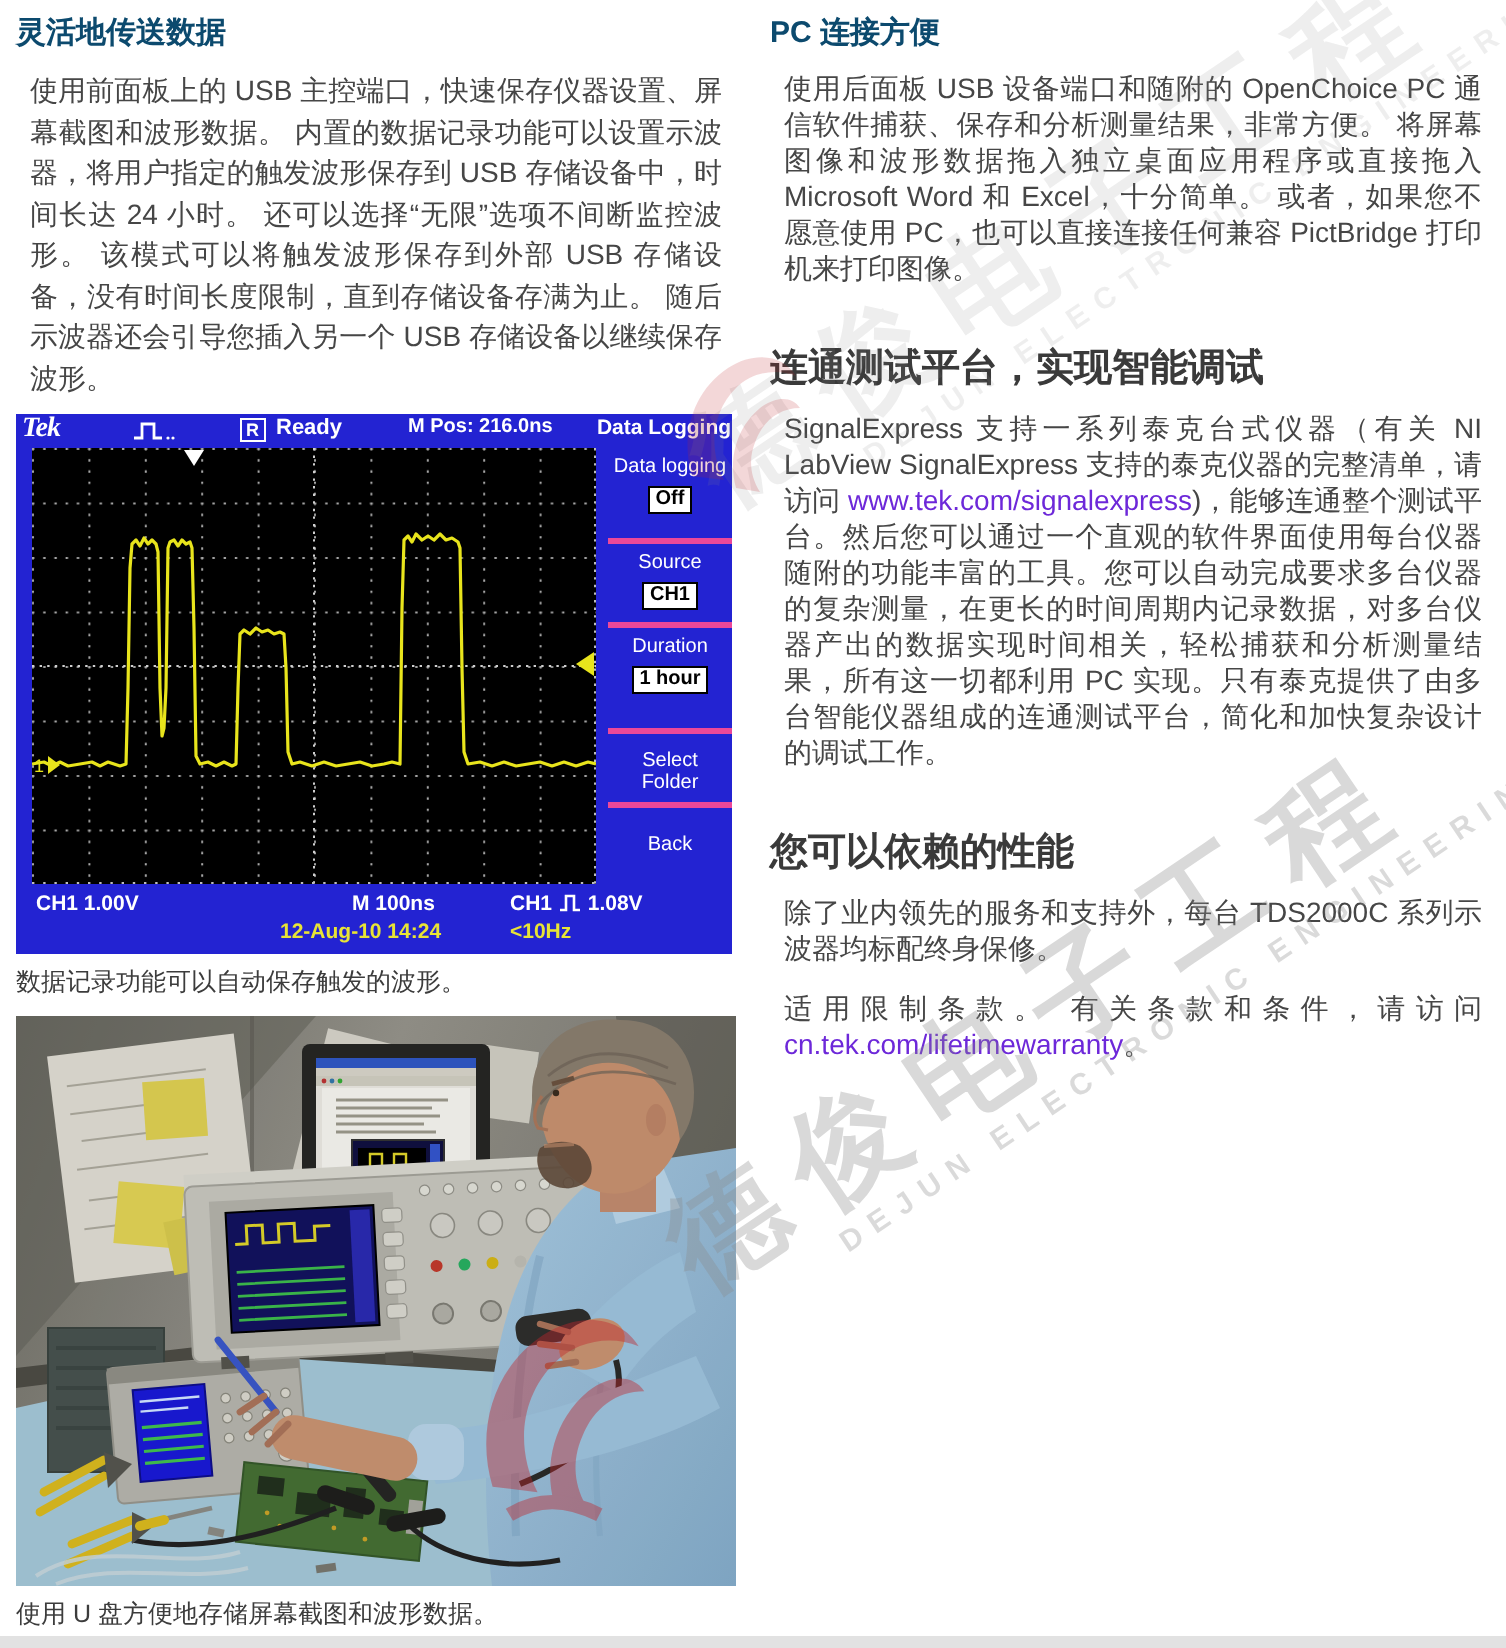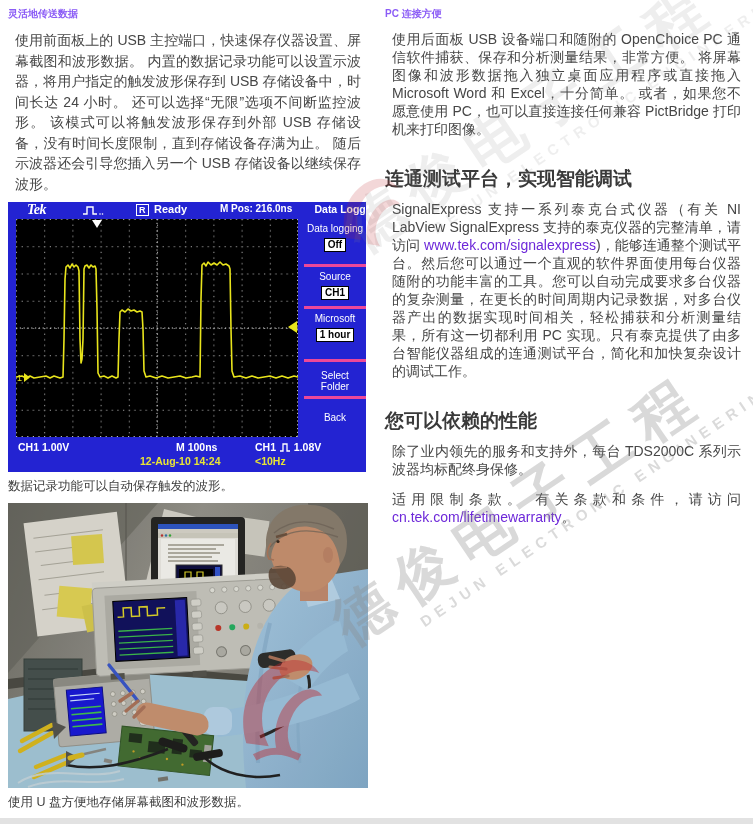--- a/index.html
+++ b/index.html
@@ -1,31 +1,31 @@
 <!DOCTYPE html>
 <html><head>
 <meta charset="utf-8">
 <style>
   html,body{margin:0;padding:0;background:#fff;}
   .page{position:relative;width:753px;height:824px;background:#fff;overflow:hidden;
         font-family:"Liberation Sans","DejaVu Sans",sans-serif;color:#464646;}
   .col{position:absolute;top:4px;}
   .col-left{left:8px;width:360px;}
   .col-right{left:385px;width:363px;}
-  h3.sec{font-size:10px;font-weight:bold;color:#8b5cf6;margin:3px 0 9px;}
+  h3.sec{font-size:15px;font-weight:bold;color:#0c4a6e;margin:3px 0 9px;}
   h2.sec{font-size:19px;font-weight:bold;color:#3a3a3a;margin:28px 0 8px;}
   p.body{font-size:14px;line-height:20.5px;margin:0 7px 8px;text-align:justify;}
   .col-right p.body{line-height:18px;margin-bottom:6px;}
   a.lnk{color:#6d28d9;text-decoration:none;cursor:pointer;}
   p.caption{font-size:12.5px;color:#3c3c3c;margin:6px 0 8px;}
 
   
   .scope{position:relative;width:358px;height:270px;background:#2323d2;margin:2px 0 0;}
   .scope *{box-sizing:border-box;}
-  .sc-top{position:absolute;left:16px;top:0;width:100%;height:17px;color:#fff;}
+  .sc-top{position:absolute;left:0;top:0;width:100%;height:17px;color:#fff;}
   .tek{position:absolute;left:3px;top:0px;font-family:"Liberation Serif",serif;
        font-style:italic;font-weight:bold;font-size:14px;letter-spacing:-.5px;}
   .trig-ic{position:absolute;left:58px;top:3px;}
   .rbox{position:absolute;left:112px;top:2px;font-size:9px;border:1px solid #fff;
         padding:0 2px;line-height:10px;font-weight:bold;}
   .ready{position:absolute;left:130px;top:1px;font-size:11px;font-weight:bold;}
   .mpos{position:absolute;left:196px;top:1px;font-size:10px;font-weight:bold;}
   .mtitle{position:absolute;right:0;top:1px;width:68px;text-align:center;
           font-size:10.5px;font-weight:bold;}
   .grat{position:absolute;left:8px;top:17px;width:282px;height:218px;background:#000;}
@@ -106,21 +106,21 @@
       <div class="menu">
         <div class="mg g1 first">
           <span class="lbl">Data logging</span>
           <span class="val">Off</span>
         </div>
         <div class="mg g2">
           <span class="lbl">Source</span>
           <span class="val">CH1</span>
         </div>
         <div class="mg g3">
-          <span class="lbl">Microsoft</span>
+          <span class="lbl">Duration</span>
           <span class="val">1 hour</span>
         </div>
         <div class="mg g4">
           <span class="lbl">Select Folder</span>
         </div>
         <div class="mg g5">
           <span class="lbl">Back</span>
         </div>
       </div>
 

